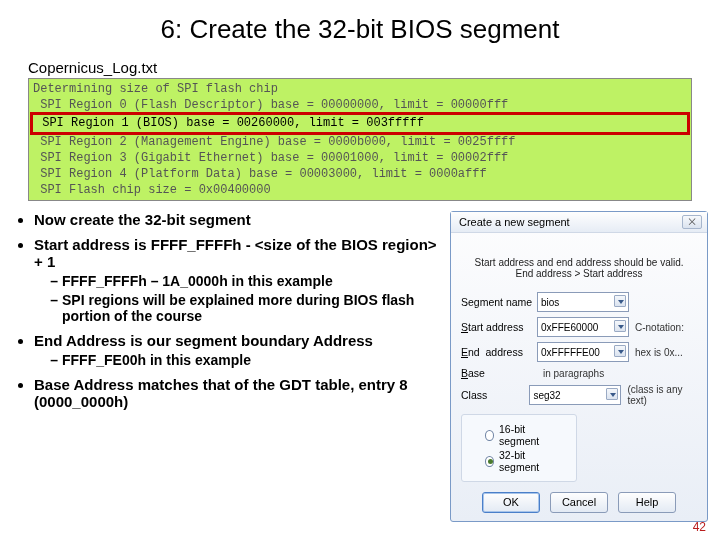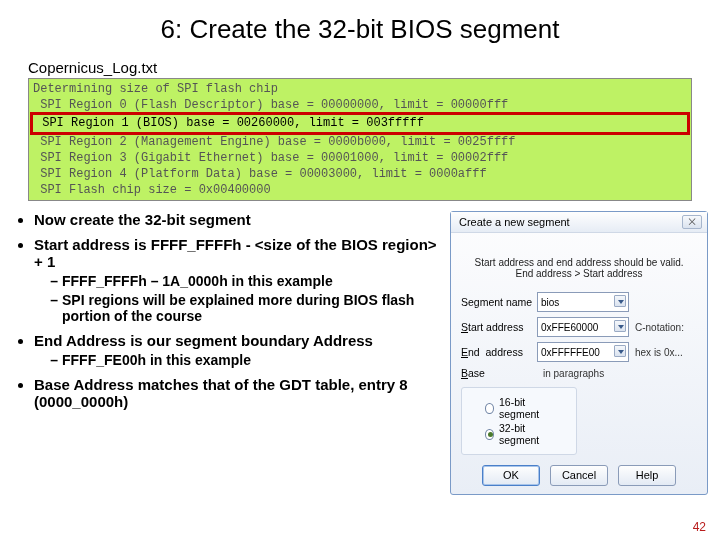--- a/index.html
+++ b/index.html
@@ -220,20 +220,28 @@
         <div class="combo">
             <span>0xFFFFFE00</span>
             <span class="arrow"></span>
           </div>
         <span class="side-note">hex is 0x...</span>
       </div>
       <div class="row">
         <label><span class="underline">B</span><span>ase</span></label>
         <span class="side-note">in paragraphs</span>
       </div>
+      <div class="row">
+        <label><span>Class</span></label>
+        <div class="combo">
+            <span>seg32</span>
+            <span class="arrow"></span>
+          </div>
+        <span class="side-note">(class is any text)</span>
+      </div>
     </div>
 
     <div class="radios">
       <div>
           <span class="radio"></span>
           <span>16-bit segment</span>
         </div>
       <div>
           <span class="radio checked"></span>
           <span>32-bit segment</span>

